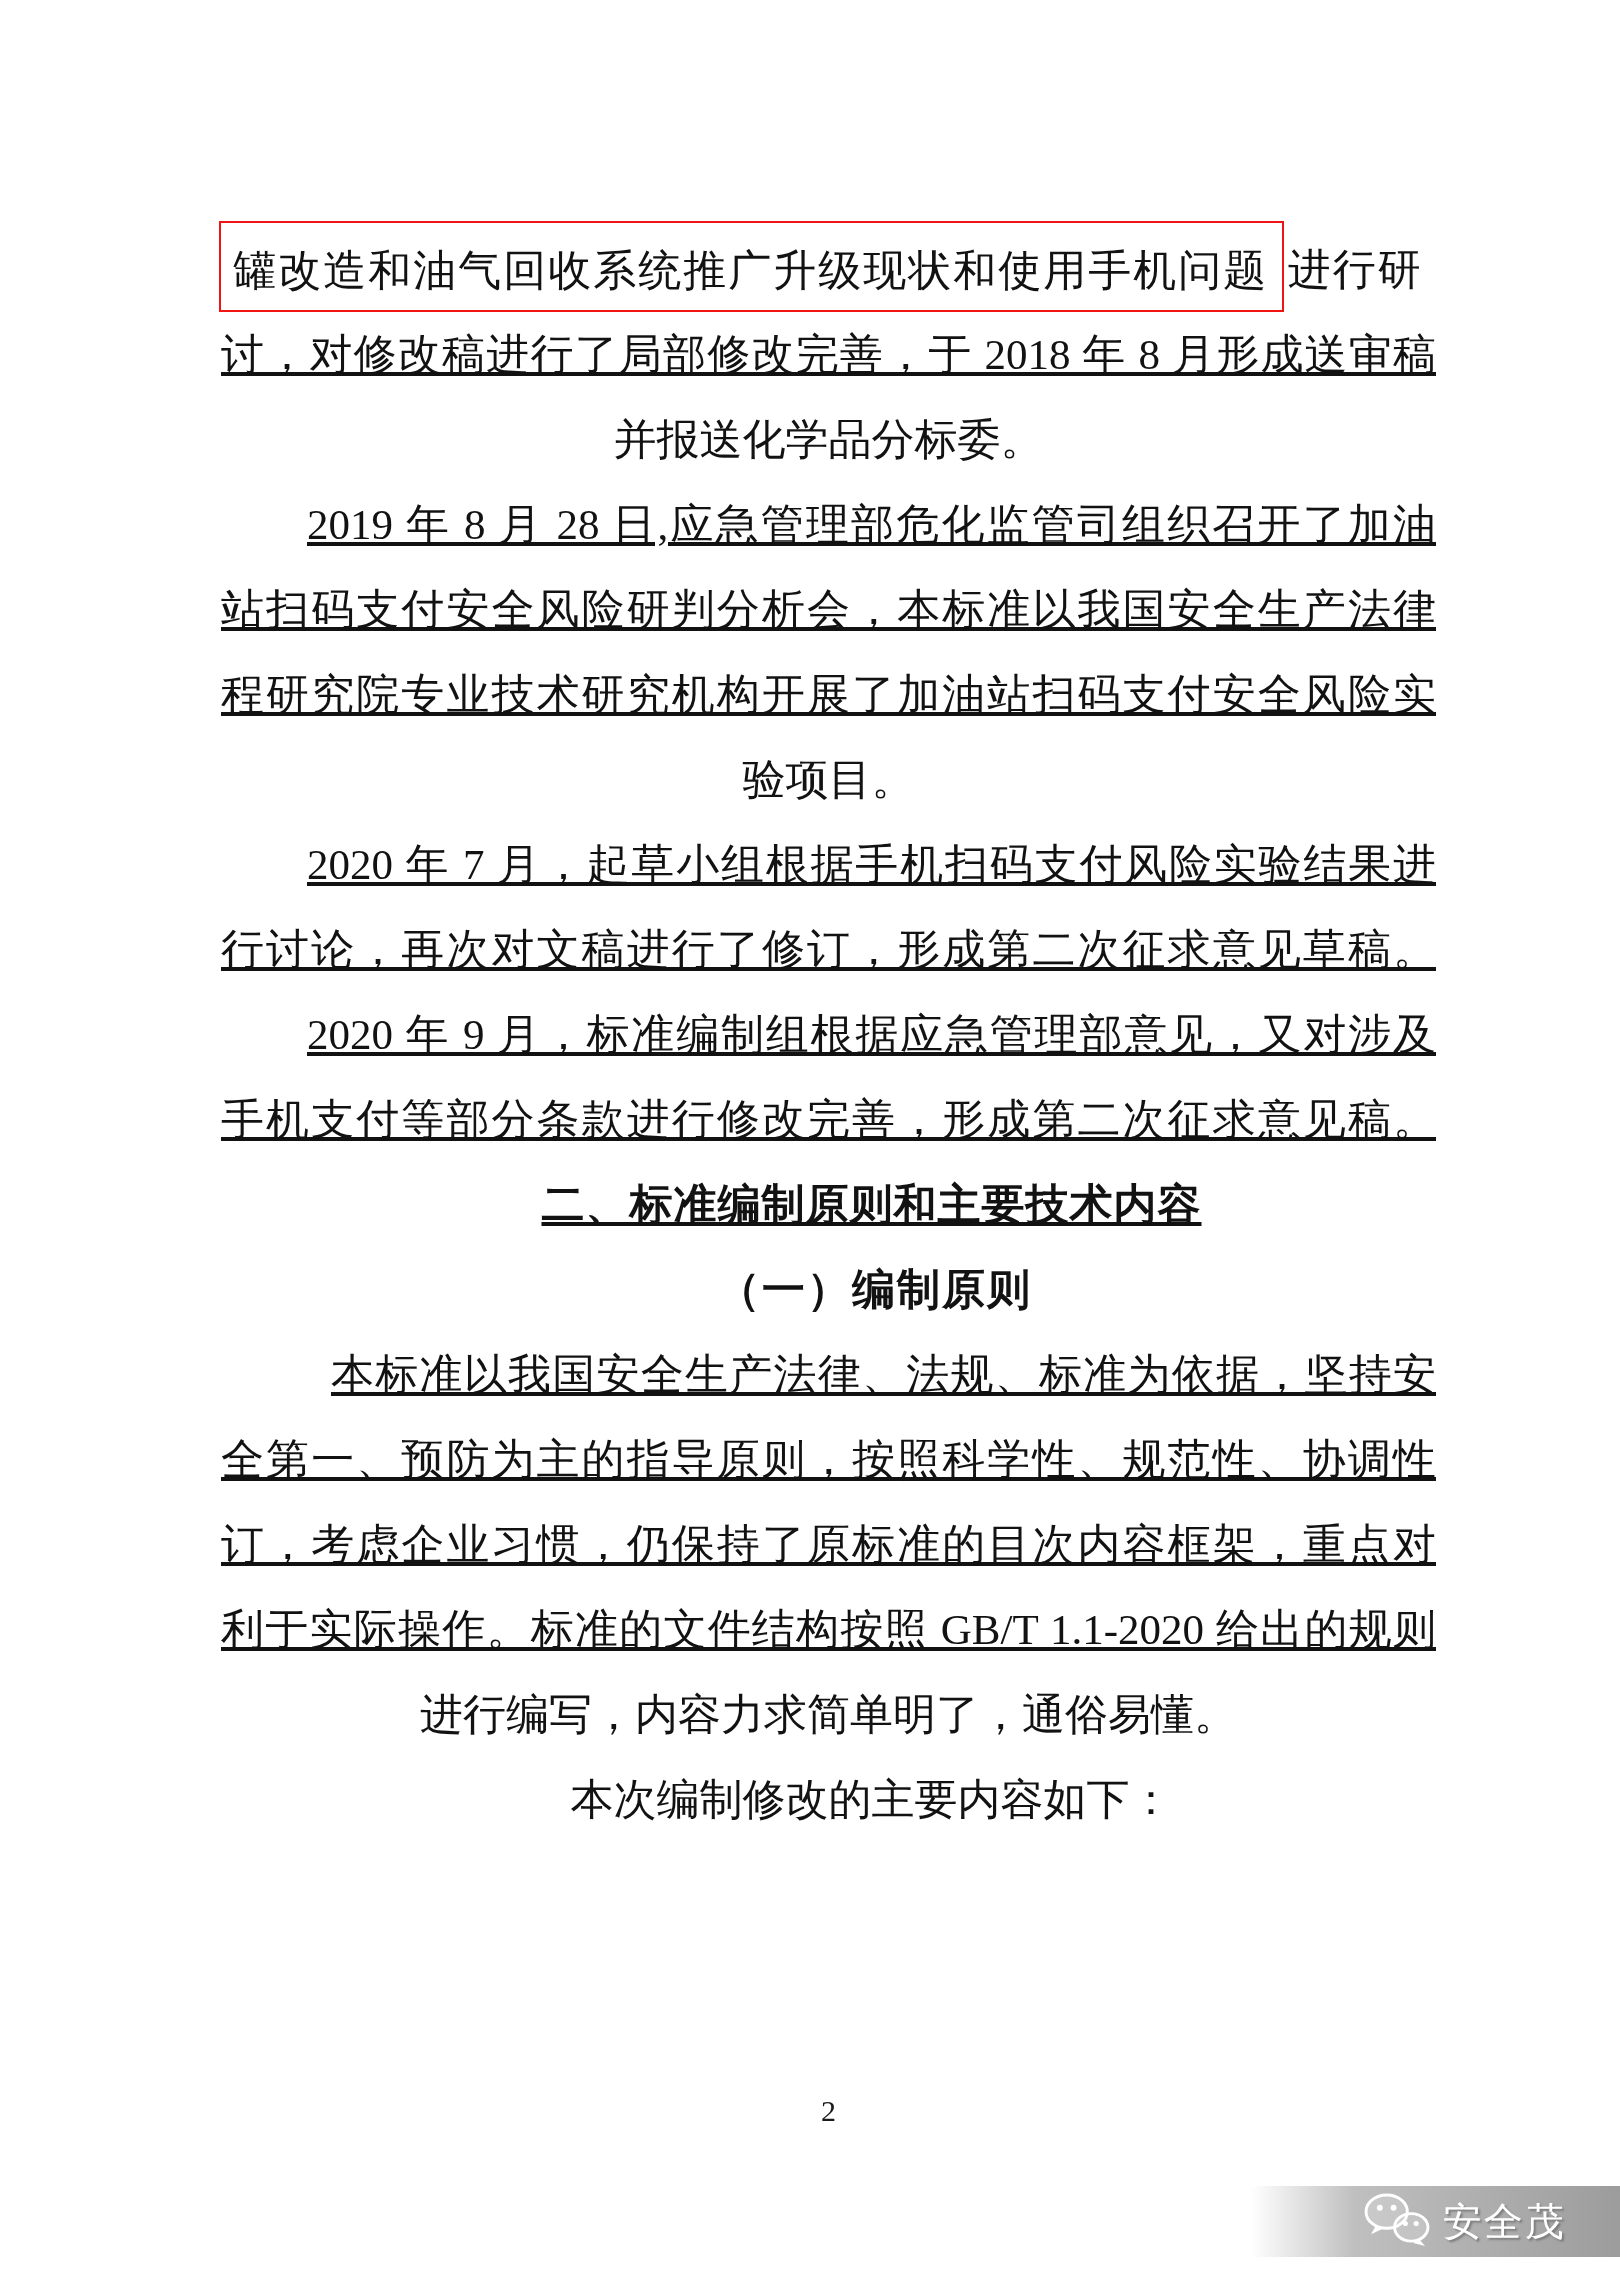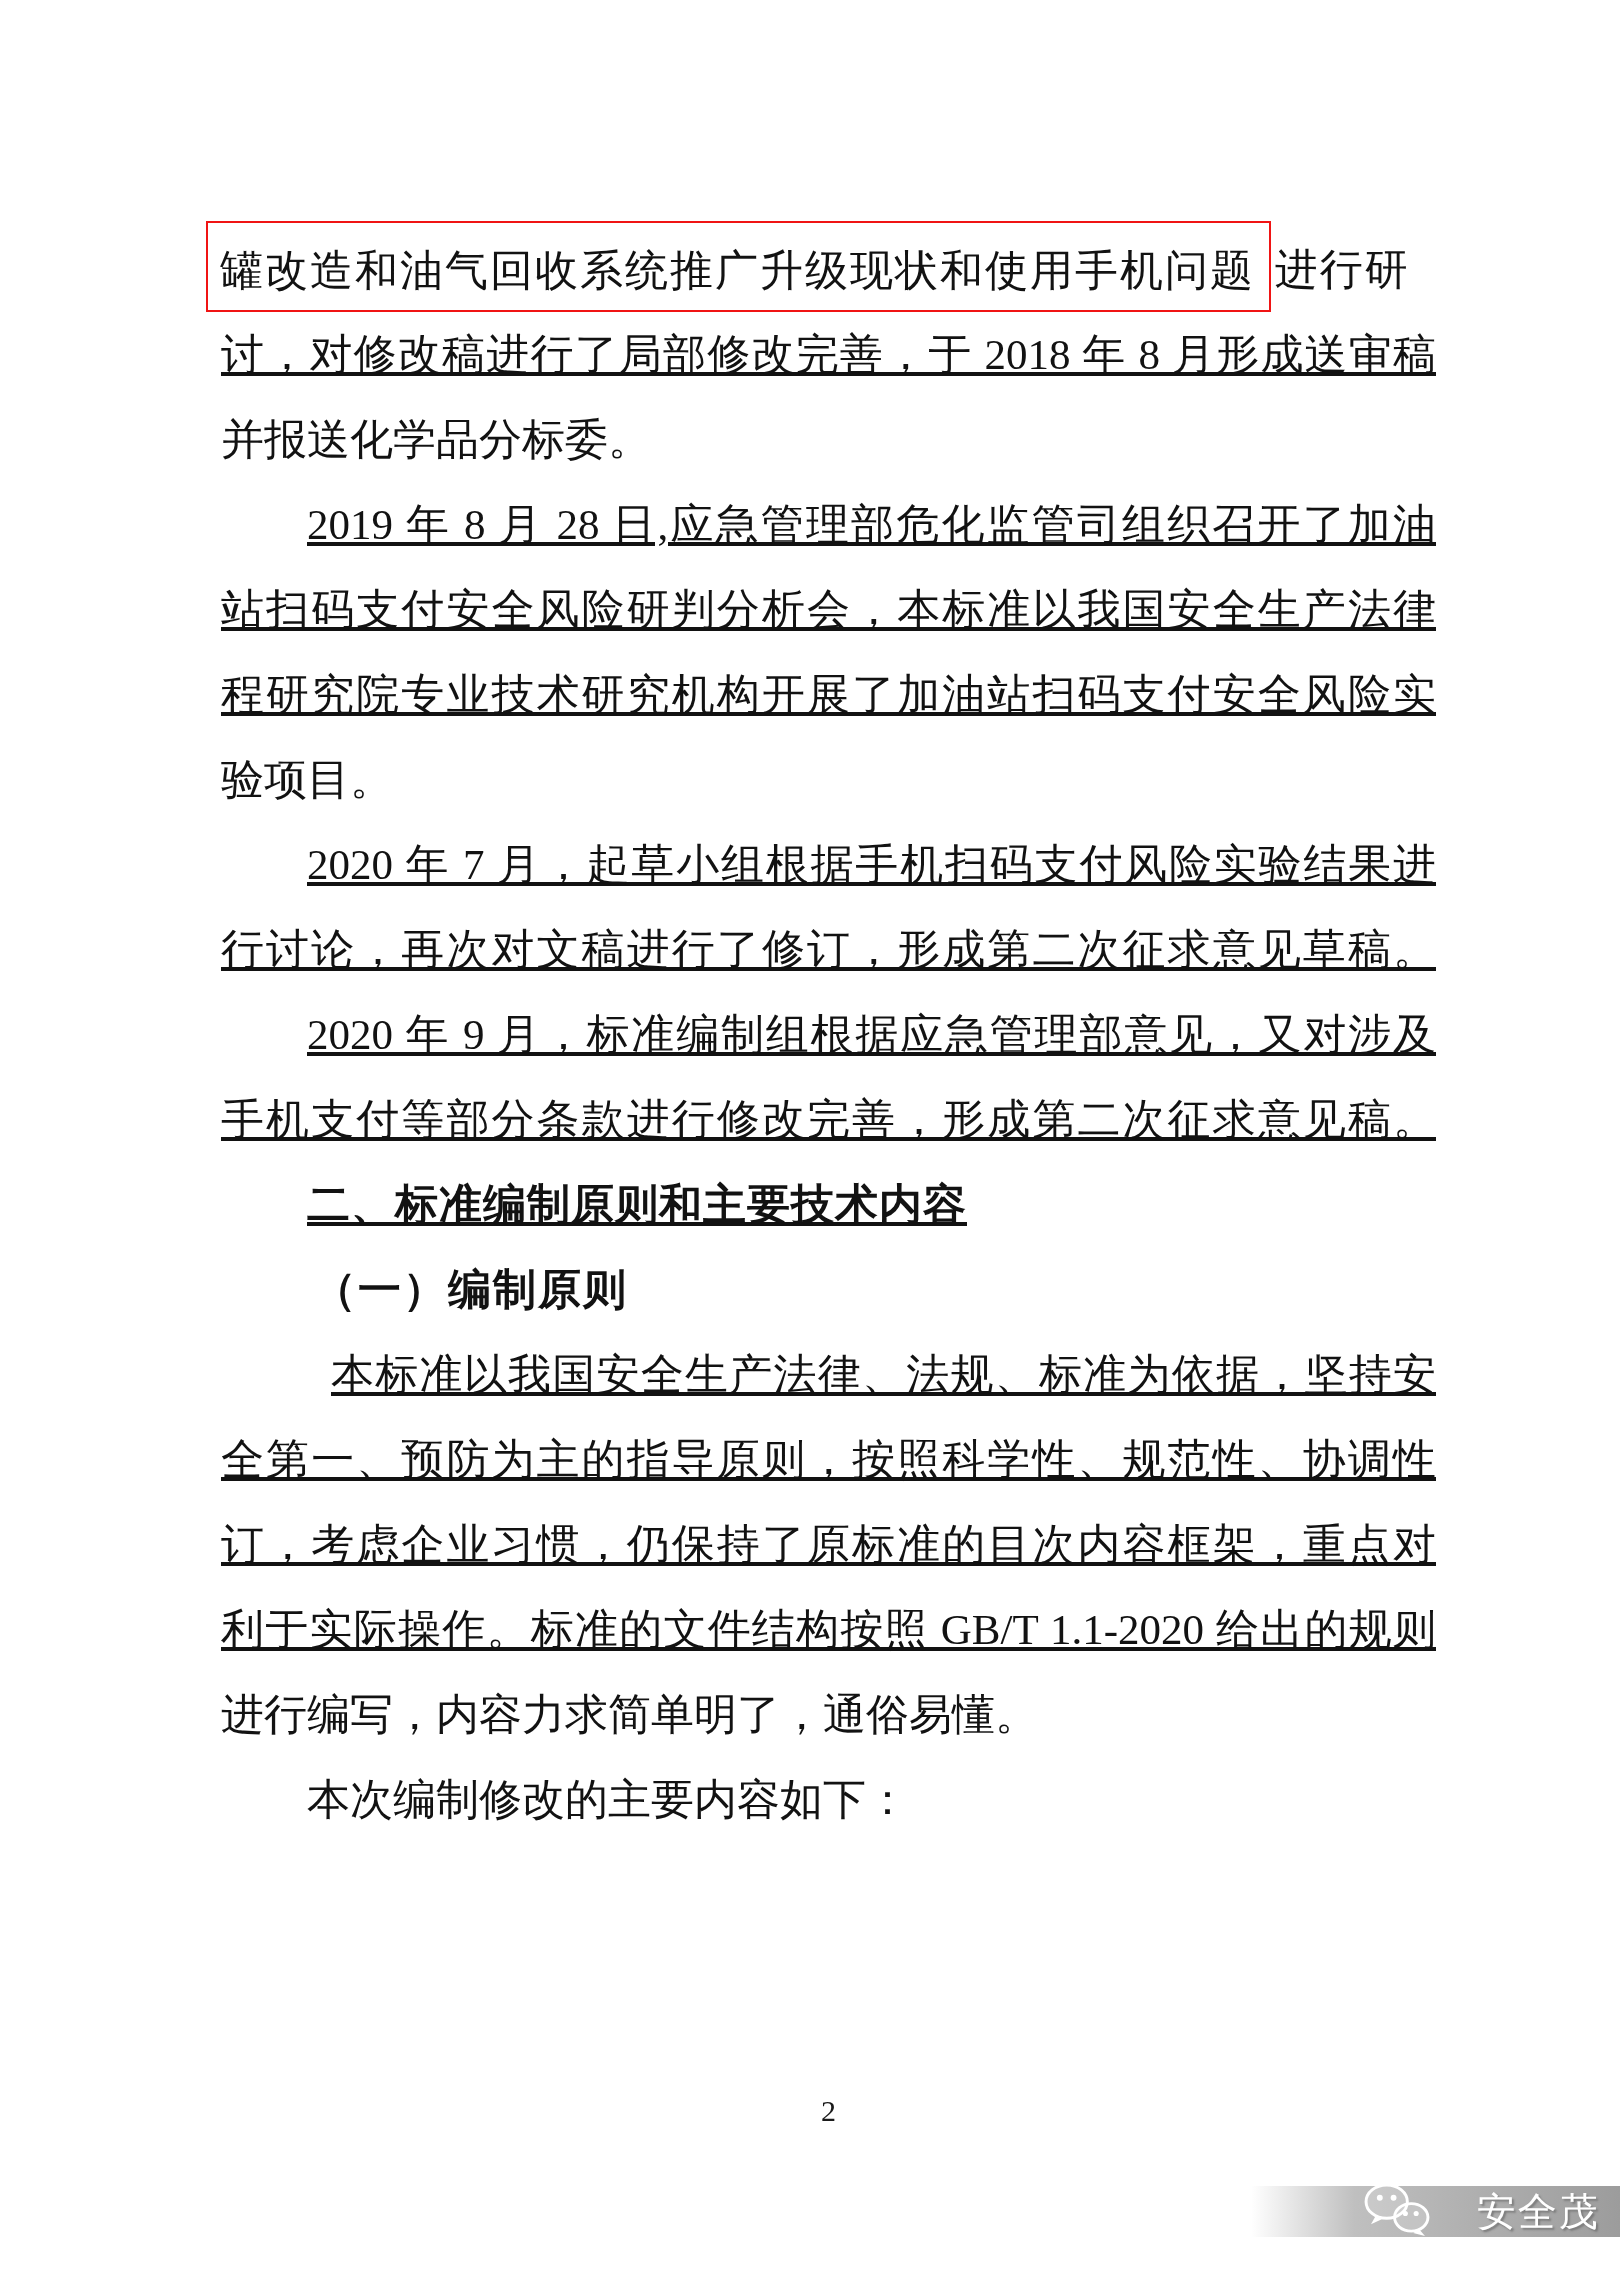--- a/index.html
+++ b/index.html
@@ -15,21 +15,21 @@
     overflow:hidden;
   }
 
   .content {
     position:absolute;
     left:221px; top:227px; width:1215px;
     font-size:43px;
     line-height:85px;
   }
 
-  .line { height:85px; }
+  .line { height:85px;text-align:center; }
 
   .line.justify {
     text-align:justify;
     text-align-last:justify;
     text-decoration:underline;
   }
 
   .line.indent  { text-indent:86px; }
   .line.indent2 { text-indent:110px; }
 
@@ -59,29 +59,28 @@
   .page-number {
     position:absolute;
     top:2094px; left:221px; width:1215px;
     text-align:center;
     font-size:30px;
     color:#1a1a1a;
   }
 
   .watermark {
     position:absolute;
-    top:2186px; right:0; width:369px; height:51px;
+    top:2186px; right:0; width:369px; height:71px;
     background:linear-gradient(90deg,
       rgba(205,205,205,0) 0%,
       rgba(186,186,186,0.92) 28%,
       #9c9c9c 100%);
     display:flex;
     align-items:center;
     padding-left:110px;
-    gap:34px;
   }
   .watermark .wicon { flex:0 0 auto; margin-right:8.8px; }
   .watermark .brand {
     color:#ffffff;
     font-family:"Liberation Sans","DejaVu Sans",sans-serif;
     font-size:39px;
     letter-spacing:2px;
     text-shadow:2px 2px 2px rgba(112,112,112,0.8);
     white-space:nowrap;
   }

